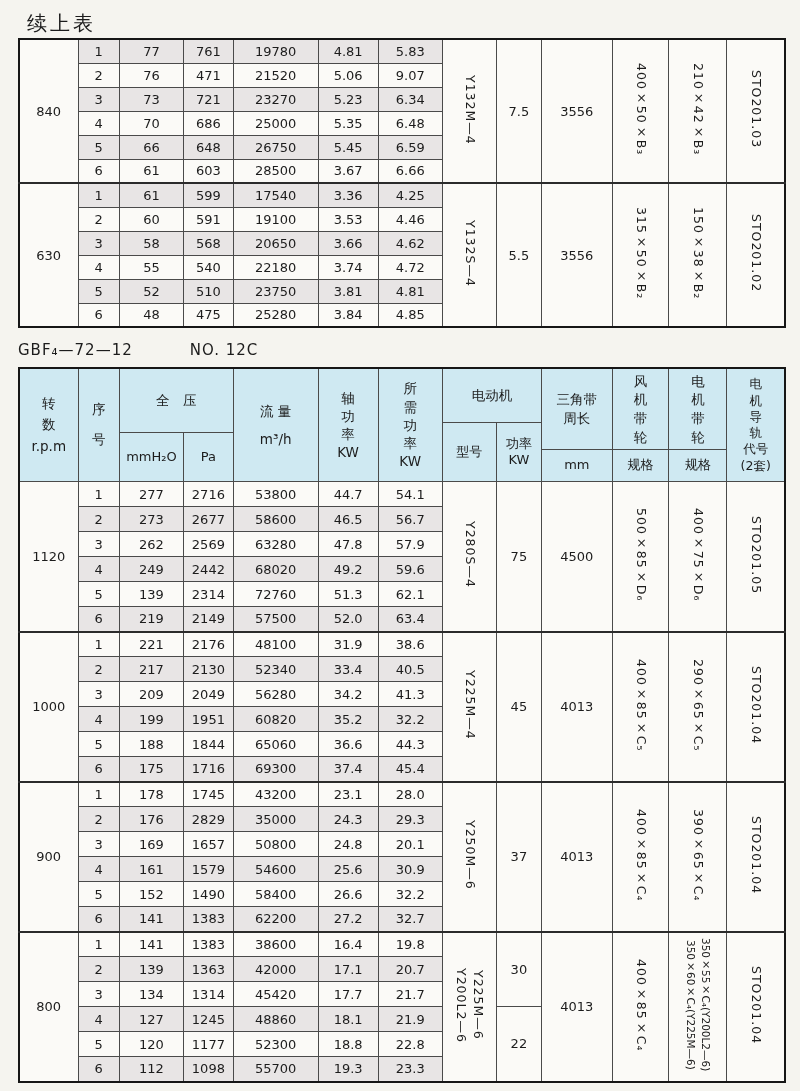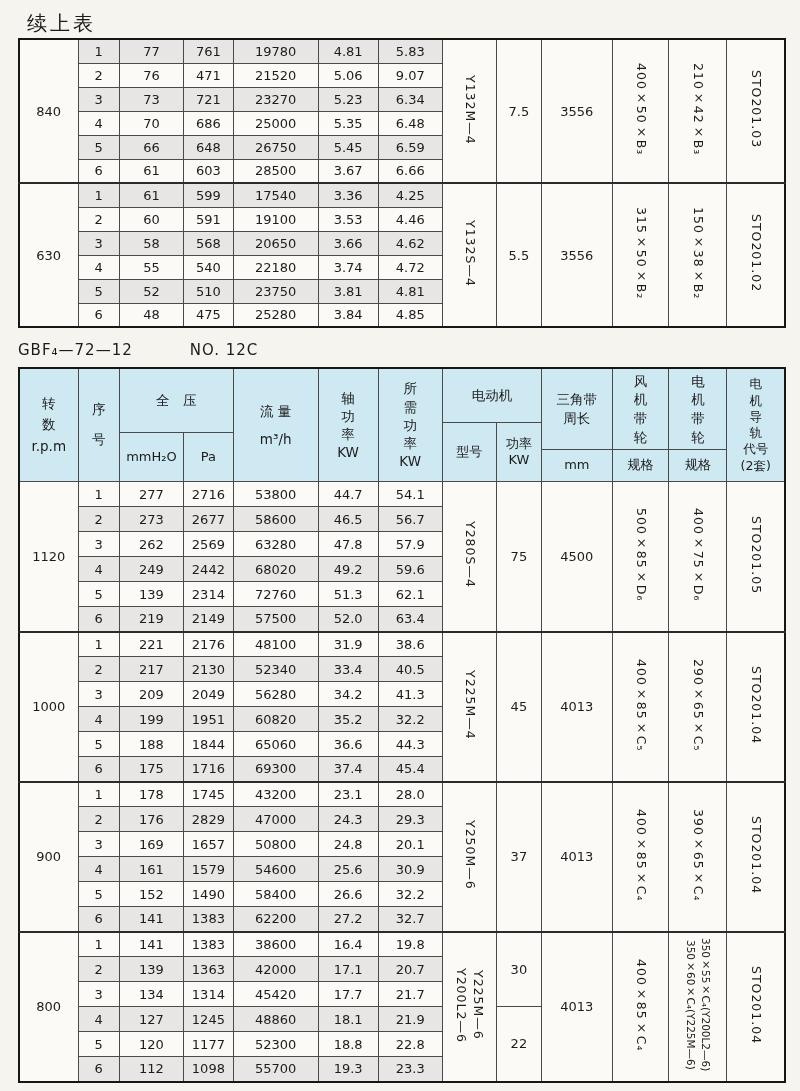--- a/index.html
+++ b/index.html
@@ -403,21 +403,21 @@
         <td rowspan="6">37</td>
         <td rowspan="6">4013</td>
         <td rowspan="6"><div class="vert"><span>400×85×C₄</span></div></td>
         <td rowspan="6"><div class="vert"><span>390×65×C₄</span></div></td>
         <td rowspan="6"><div class="vert"><span>STO201.04</span></div></td>
       </tr>
       <tr>
         <td class="shade">2</td>
         <td class="shade">176</td>
         <td class="shade">2829</td>
-        <td class="shade">47000</td>
+        <td class="shade">35000</td>
         <td class="shade">24.3</td>
         <td class="shade">29.3</td>
       </tr>
       <tr>
         <td>3</td>
         <td>169</td>
         <td>1657</td>
         <td>50800</td>
         <td>24.8</td>
         <td>20.1</td>

